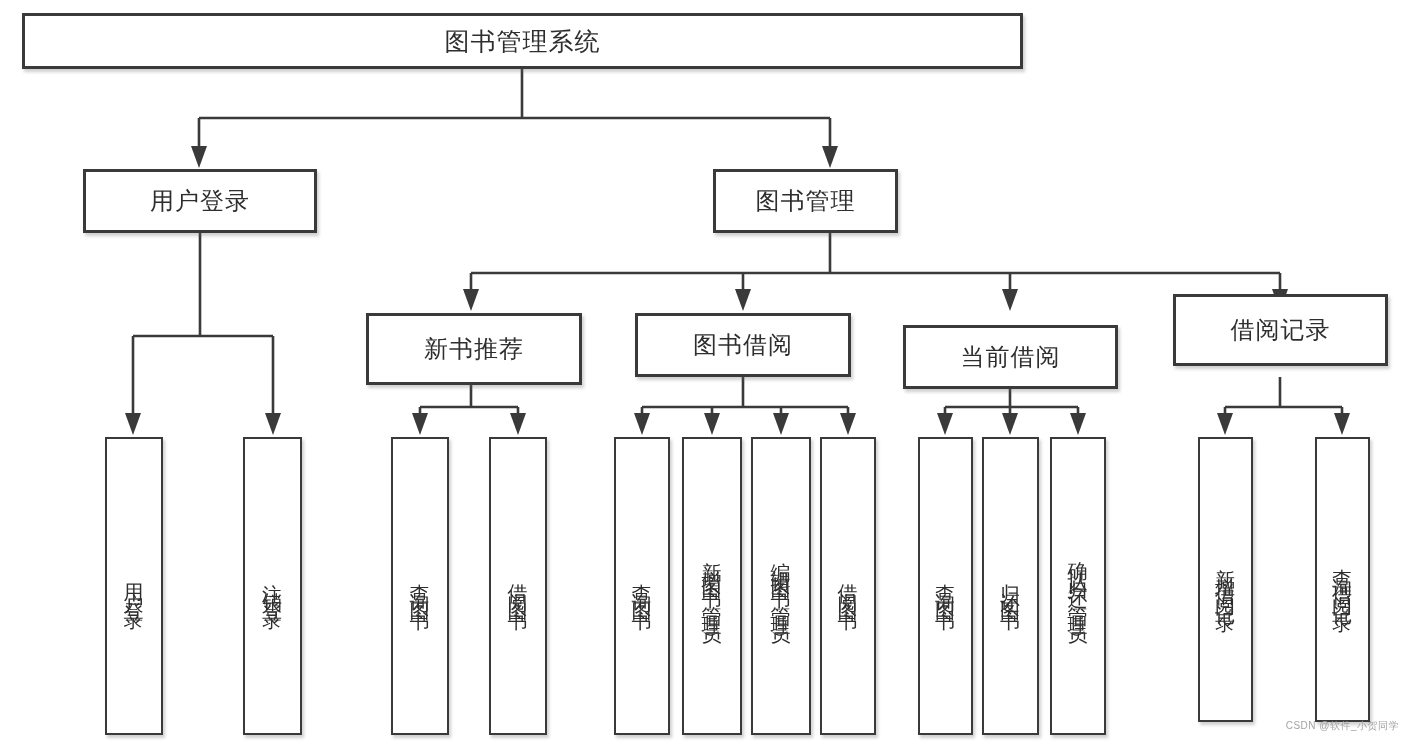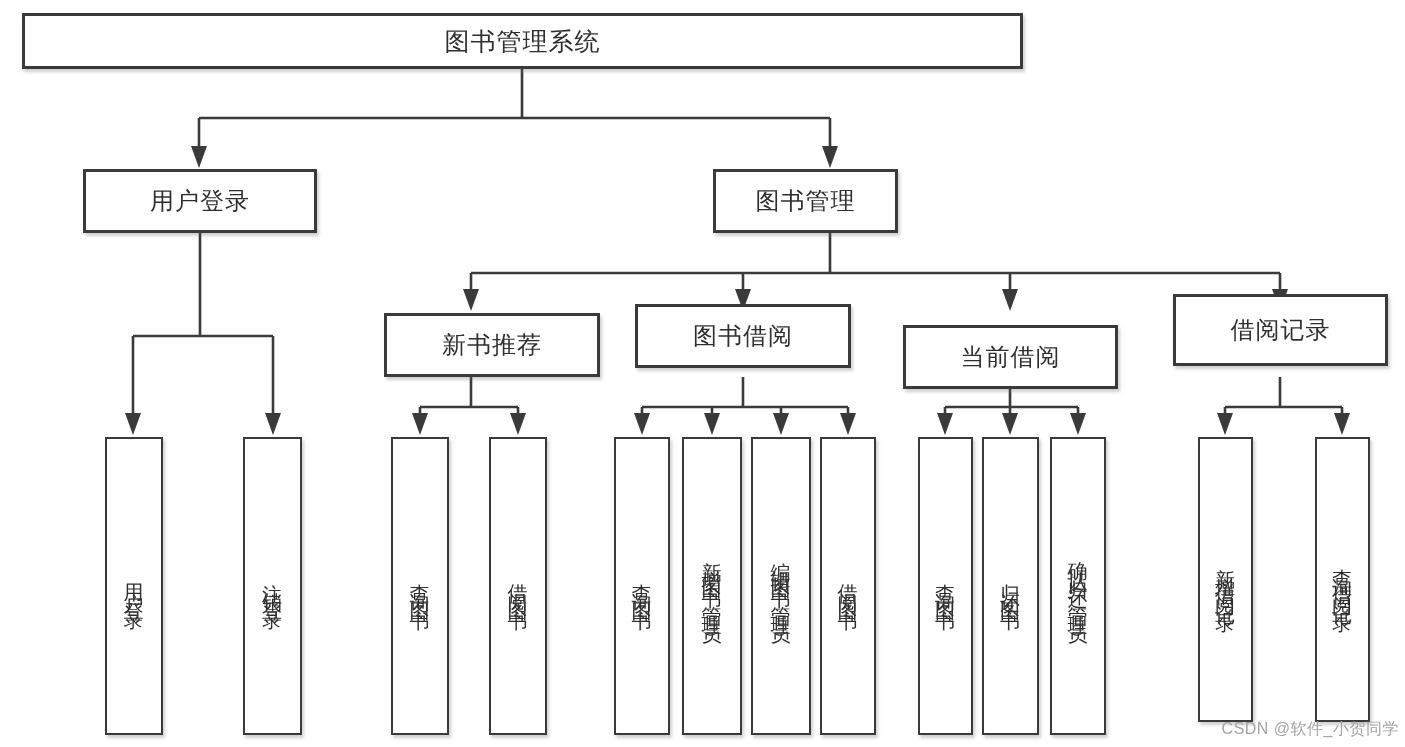--- a/index.html
+++ b/index.html
@@ -32,33 +32,33 @@
   }
   .leaf .vtext{
     writing-mode:vertical-rl;
     text-orientation:mixed;
     letter-spacing:9px;
     line-height:1;
   }
   .watermark{
     position:absolute;
     right:6px;top:719px;
-    font-size:16px;
+    font-size:10px;
     letter-spacing:0.5px;
     color:#a3a3a3;
     z-index:3;
     white-space:nowrap;
   }
 
   
   .n-user-login {left:83px; top:169px;width:234px;height:64px;}
   .n-book-mgmt {left:713px;top:169px;width:185px;height:64px;}
   
-  .n-new-book  {left:384px;top:313px;width:216px;height:64px;}
-  .n-borrowing {left:635px;top:304px;width:216px;height:64px;}
+  .n-new-book  {left:366px;top:313px;width:216px;height:72px;}
+  .n-borrowing {left:635px;top:313px;width:216px;height:64px;}
   .n-current   {left:903px;top:313px;width:215px;height:64px;margin-top:12px;}
   .n-records   {left:1173px;top:294px;width:215px;height:72px;}
   
   .l-ul-1{left:105px;top:437px;width:58px;height:298px;}
   .l-ul-2{left:243px;top:437px;width:59px;height:298px;}
   .l-nb-1{left:391px;top:437px;width:58px;height:298px;}
   .l-nb-2{left:489px;top:437px;width:58px;height:298px;}
   .l-bb-1{left:614px;top:437px;width:56px;height:298px;}
   .l-bb-2{left:682px;top:437px;width:60px;height:298px;}
   .l-bb-3{left:751px;top:437px;width:60px;height:298px;}

